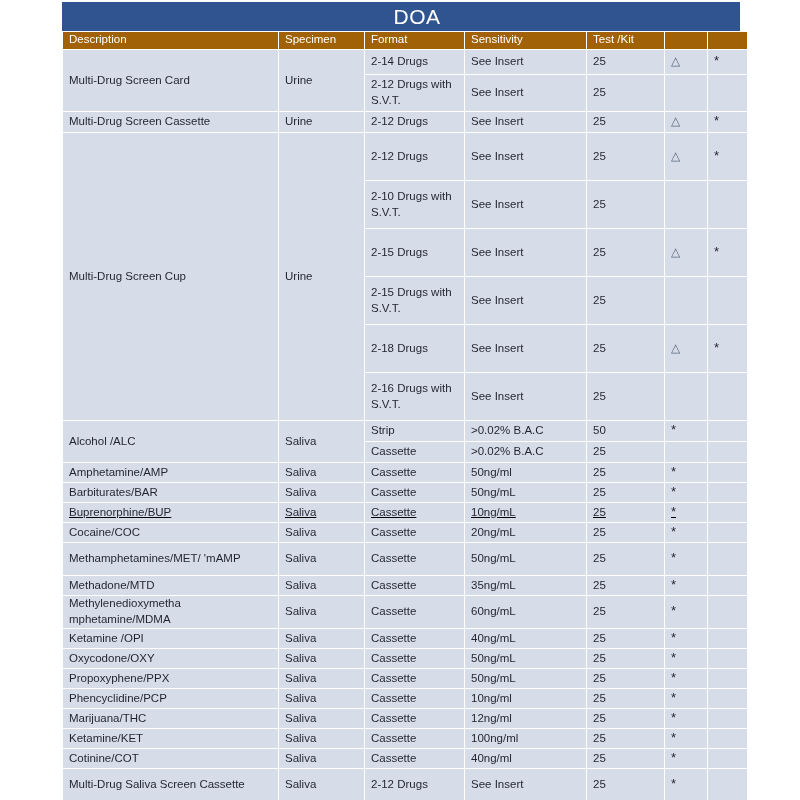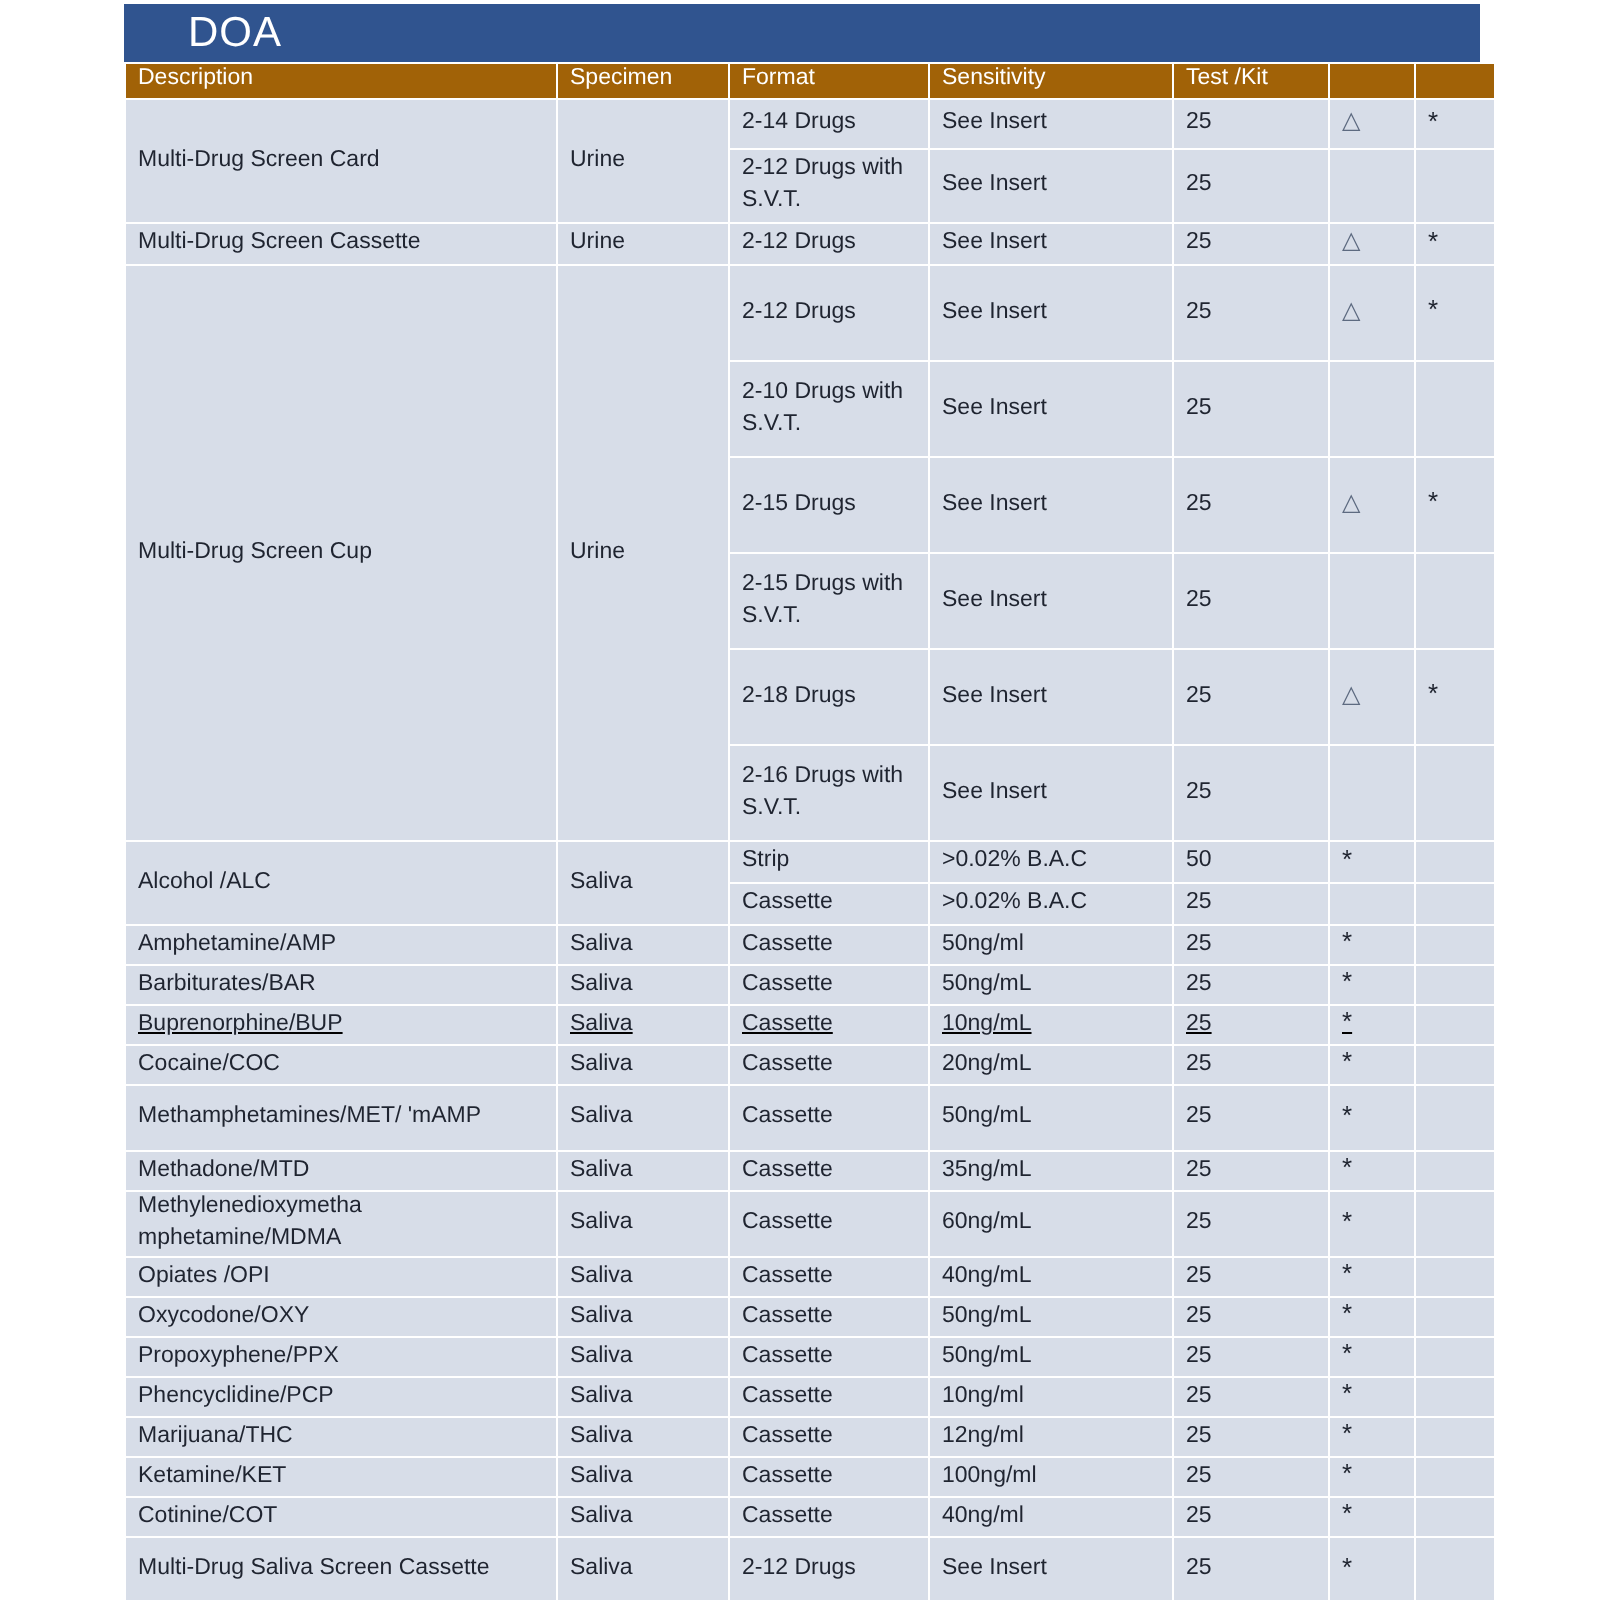--- a/index.html
+++ b/index.html
@@ -27,20 +27,21 @@
   }
 
   
   .title-bar {
     background: #30548f;
     height: 29px;
     display: flex;
     align-items: center;
     padding-left: 32px;
     box-sizing: border-box;
+    justify-content: center;
   }
   .title-bar .title-text {
     color: #ffffff;
     font-size: 21px;
     letter-spacing: 0.5px;
     line-height: 1;
     font-weight: 400;
   }
 
   
@@ -261,21 +262,21 @@
           <tr style="height: 32px;">
             <td class="light" rowspan="1">Methylenedioxymetha mphetamine/MDMA</td>
             <td class="light" rowspan="1">Saliva</td>
             <td class="light">Cassette</td>
             <td class="light">60ng/mL</td>
             <td class="light">25</td>
             <td class="sym light"><span class="ast">*</span></td>
             <td class="sym light"></td>
           </tr>
           <tr style="height: 19px;">
-            <td class="dark" rowspan="1">Opiates /OPI</td>
+            <td class="dark" rowspan="1">Ketamine /OPI</td>
             <td class="dark" rowspan="1">Saliva</td>
             <td class="dark">Cassette</td>
             <td class="dark">40ng/mL</td>
             <td class="dark">25</td>
             <td class="sym dark"><span class="ast">*</span></td>
             <td class="sym dark"></td>
           </tr>
           <tr style="height: 19px;">
             <td class="light" rowspan="1">Oxycodone/OXY</td>
             <td class="light" rowspan="1">Saliva</td>

